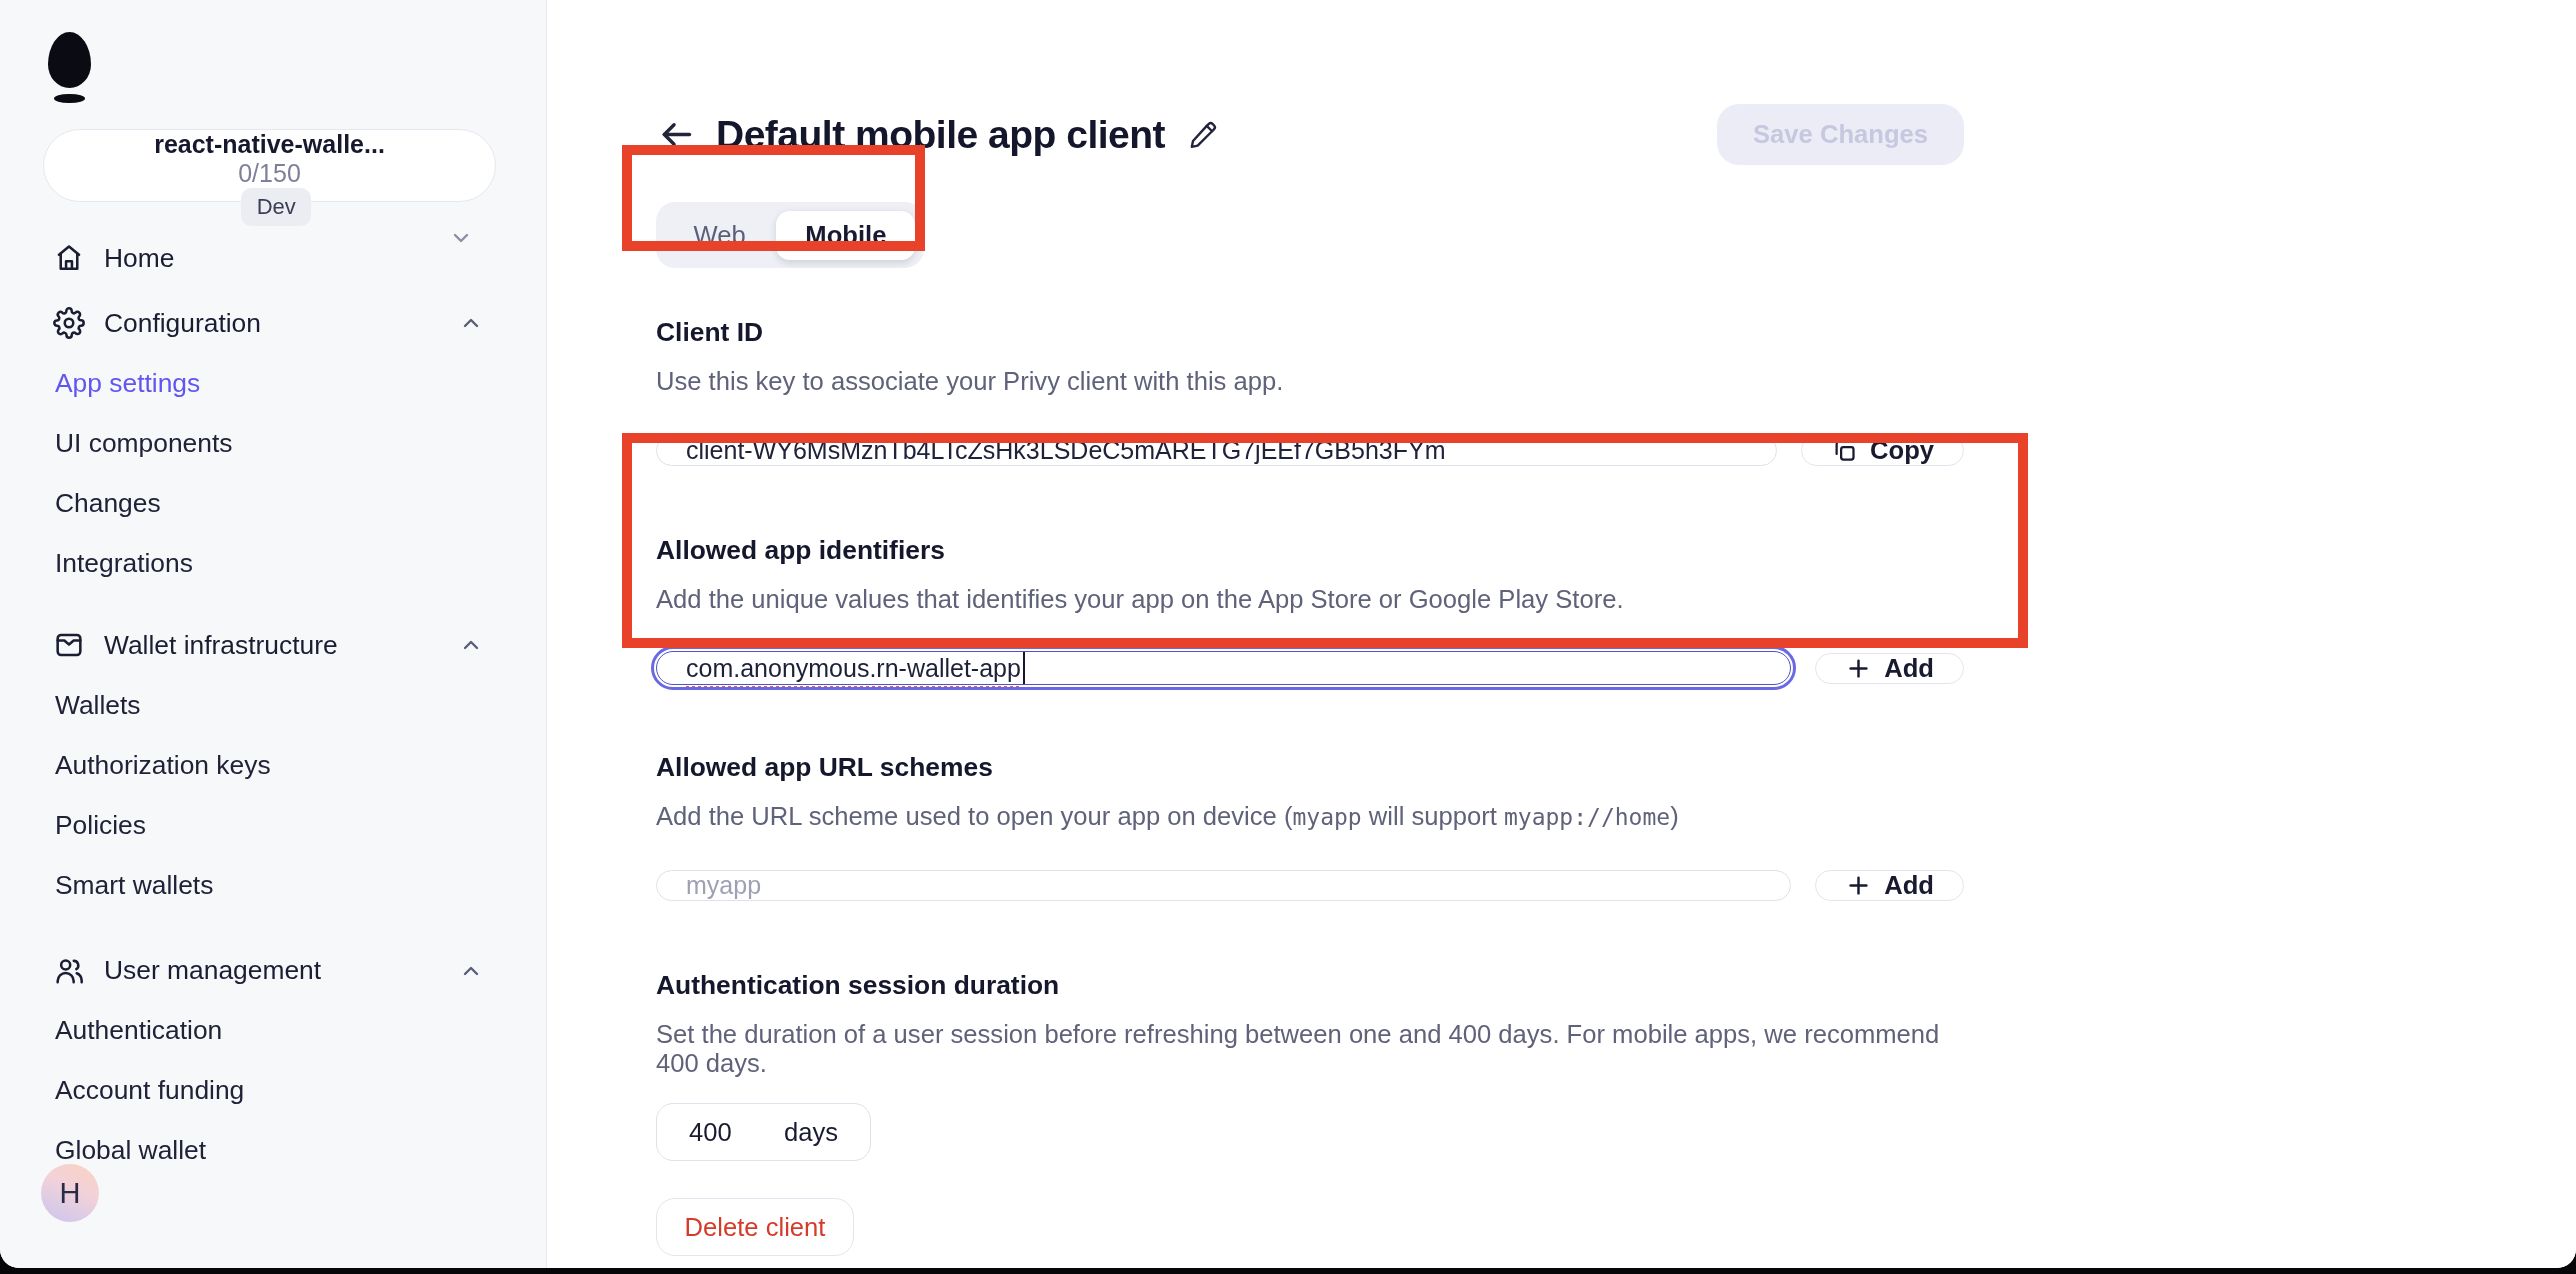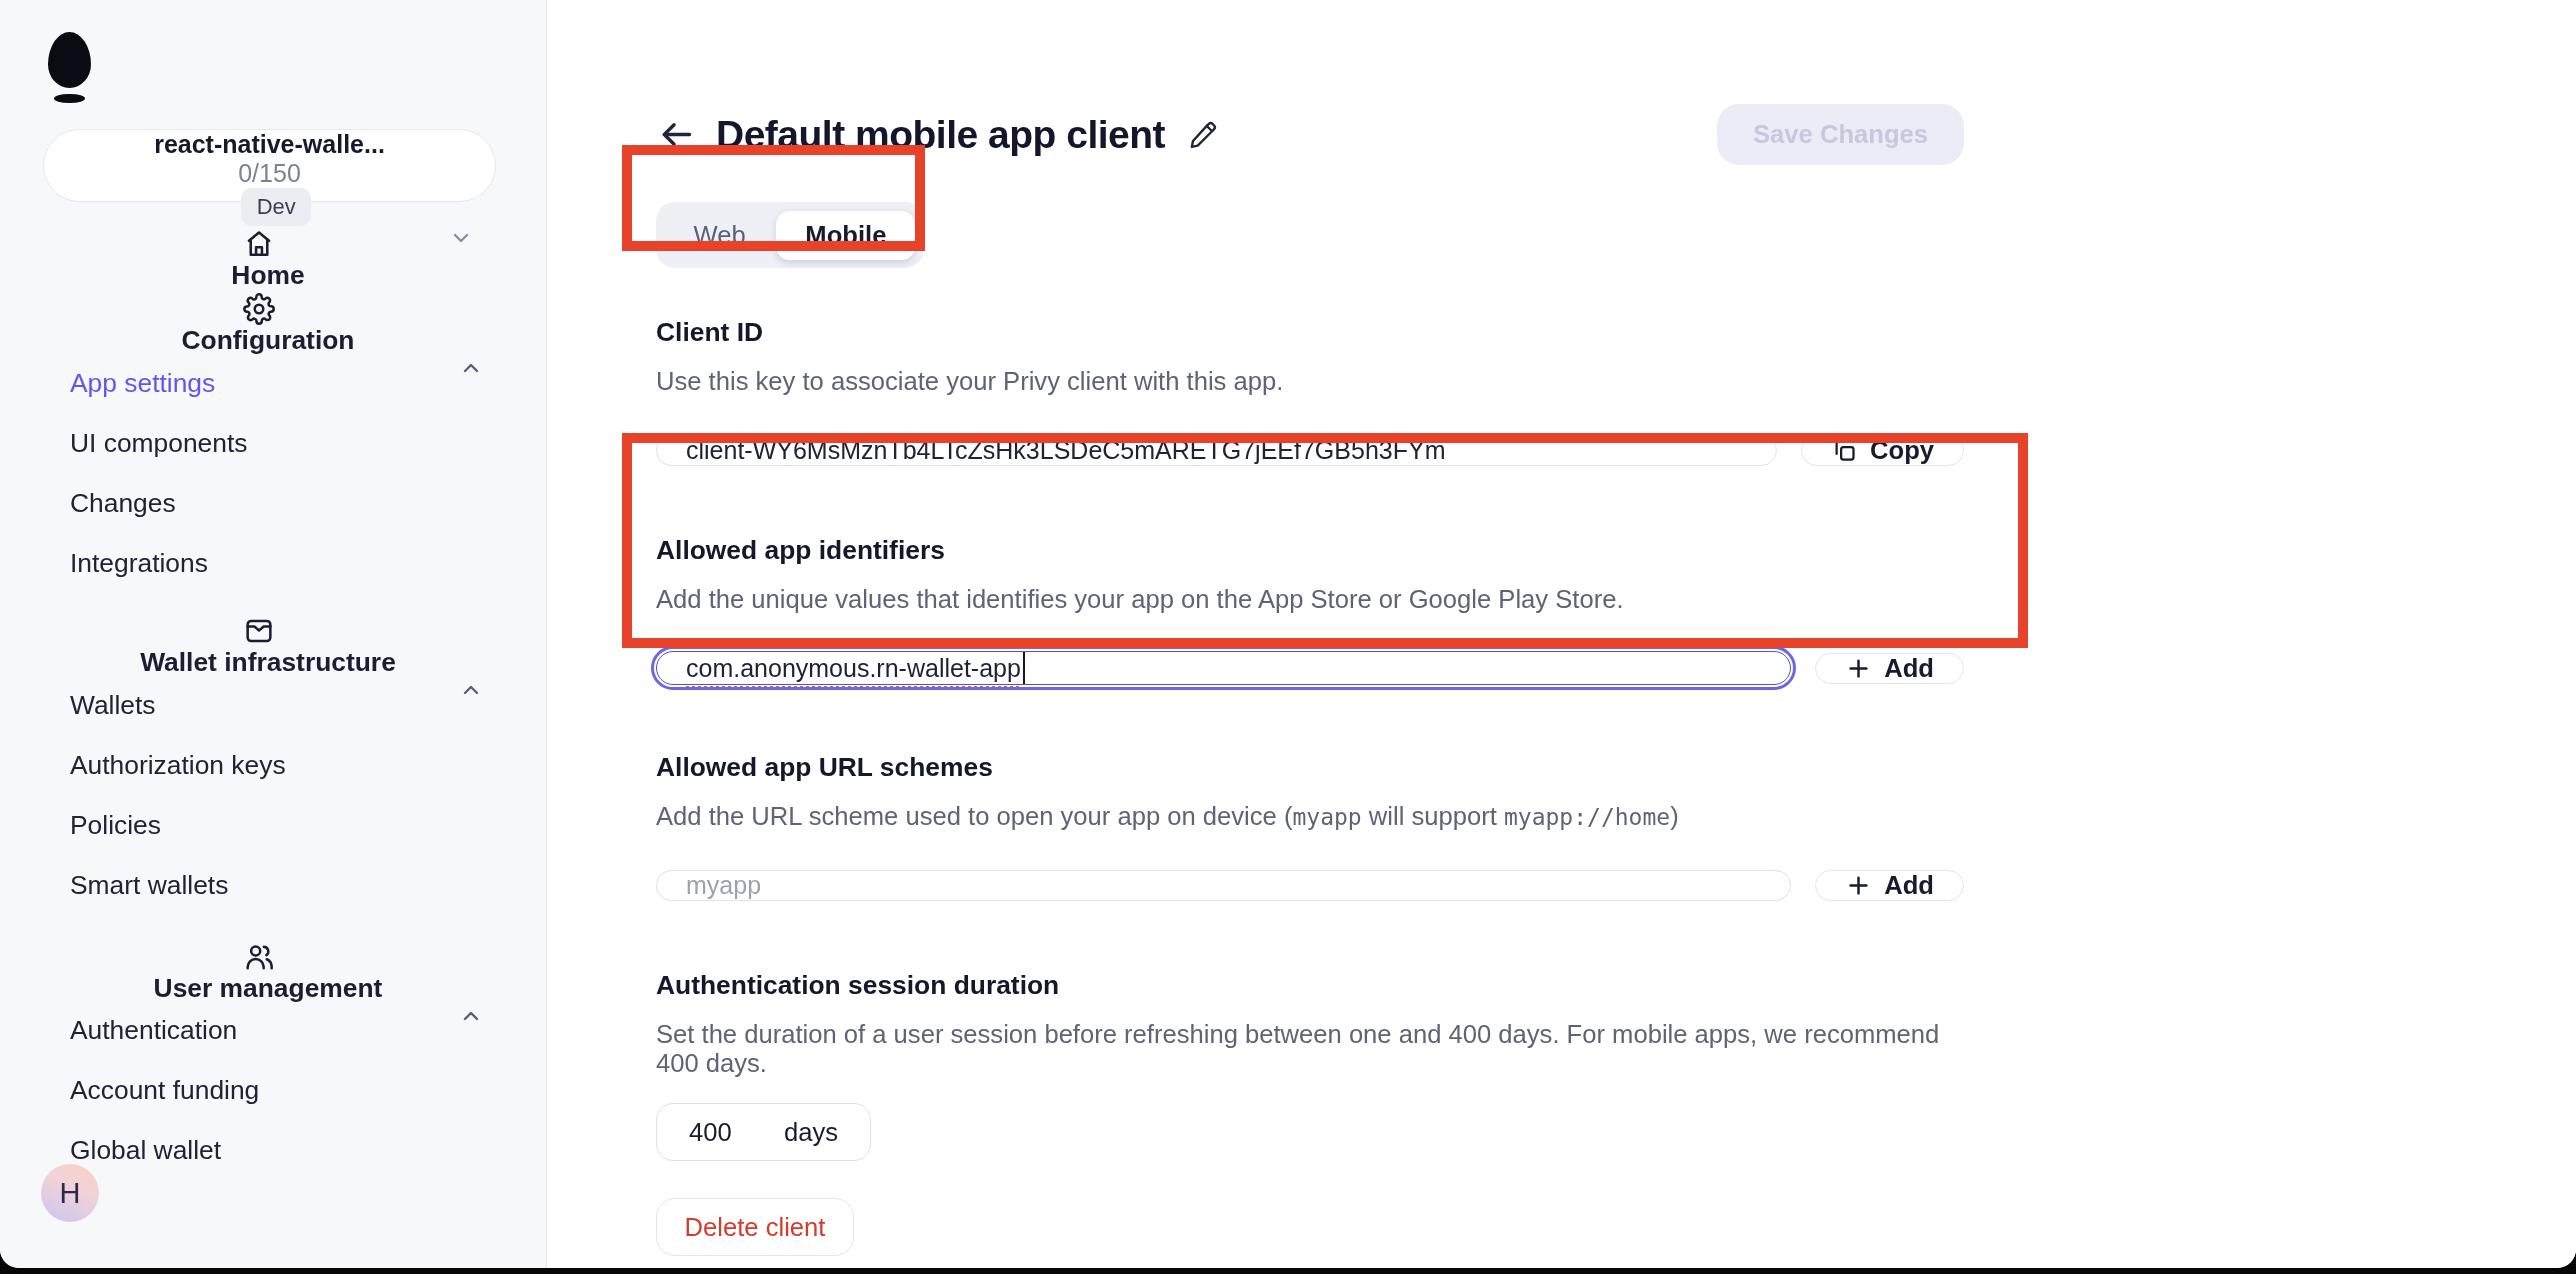--- a/index.html
+++ b/index.html
@@ -24,22 +24,22 @@
   .ws-name { font-size:25px; font-weight:700; color:#16182e; }
   .ws-count { font-size:25px; font-weight:500; color:#7d8098; }
   .ws-badge { margin-left:13.6px; background:#ecedf3; color:#3b3d55; font-size:22px; font-weight:500;
               border-radius:10.2px; padding:6px 15.3px; }
   .ws-chevron { margin-left:auto; }
 
   .nav { position:absolute; left:0; top:228px; width:100%; }
   .nav-row { height:60px; display:flex; align-items:center; padding-left:53px; padding-right:63px;
              font-size:26.4px; color:#1b1d33; cursor:pointer; }
   .nav-row .nav-icon { width:32px; height:32px; margin-right:19px; flex:0 0 32px; }
-  .nav-top { font-weight:700;flex-direction:column; }
-  .nav-sub { padding-left:70px; font-weight:400; color:#202238; }
+  .nav-top { font-weight:400; }
+  .nav-sub { padding-left:55px; font-weight:400; color:#202238; }
   .nav-sub.active { color:#6156f0; font-weight:500; }
   .nav-gap-sm { margin-top:5.1px; }
   .nav-gap-lg { margin-top:22px; }
   .nav-gap-xl { margin-top:25.6px; }
   .nav-caret { margin-left:auto; }
 
   .avatar { position:absolute; left:41px; top:1164px; width:58px; height:58px; border-radius:50%;
             background:linear-gradient(205deg,#f8d2c4 5%,#f3d2d8 40%,#cdc6ee 95%);
             display:flex; align-items:center; justify-content:center;
             font-size:29px; font-weight:500; color:#2a2c44; cursor:pointer; }

